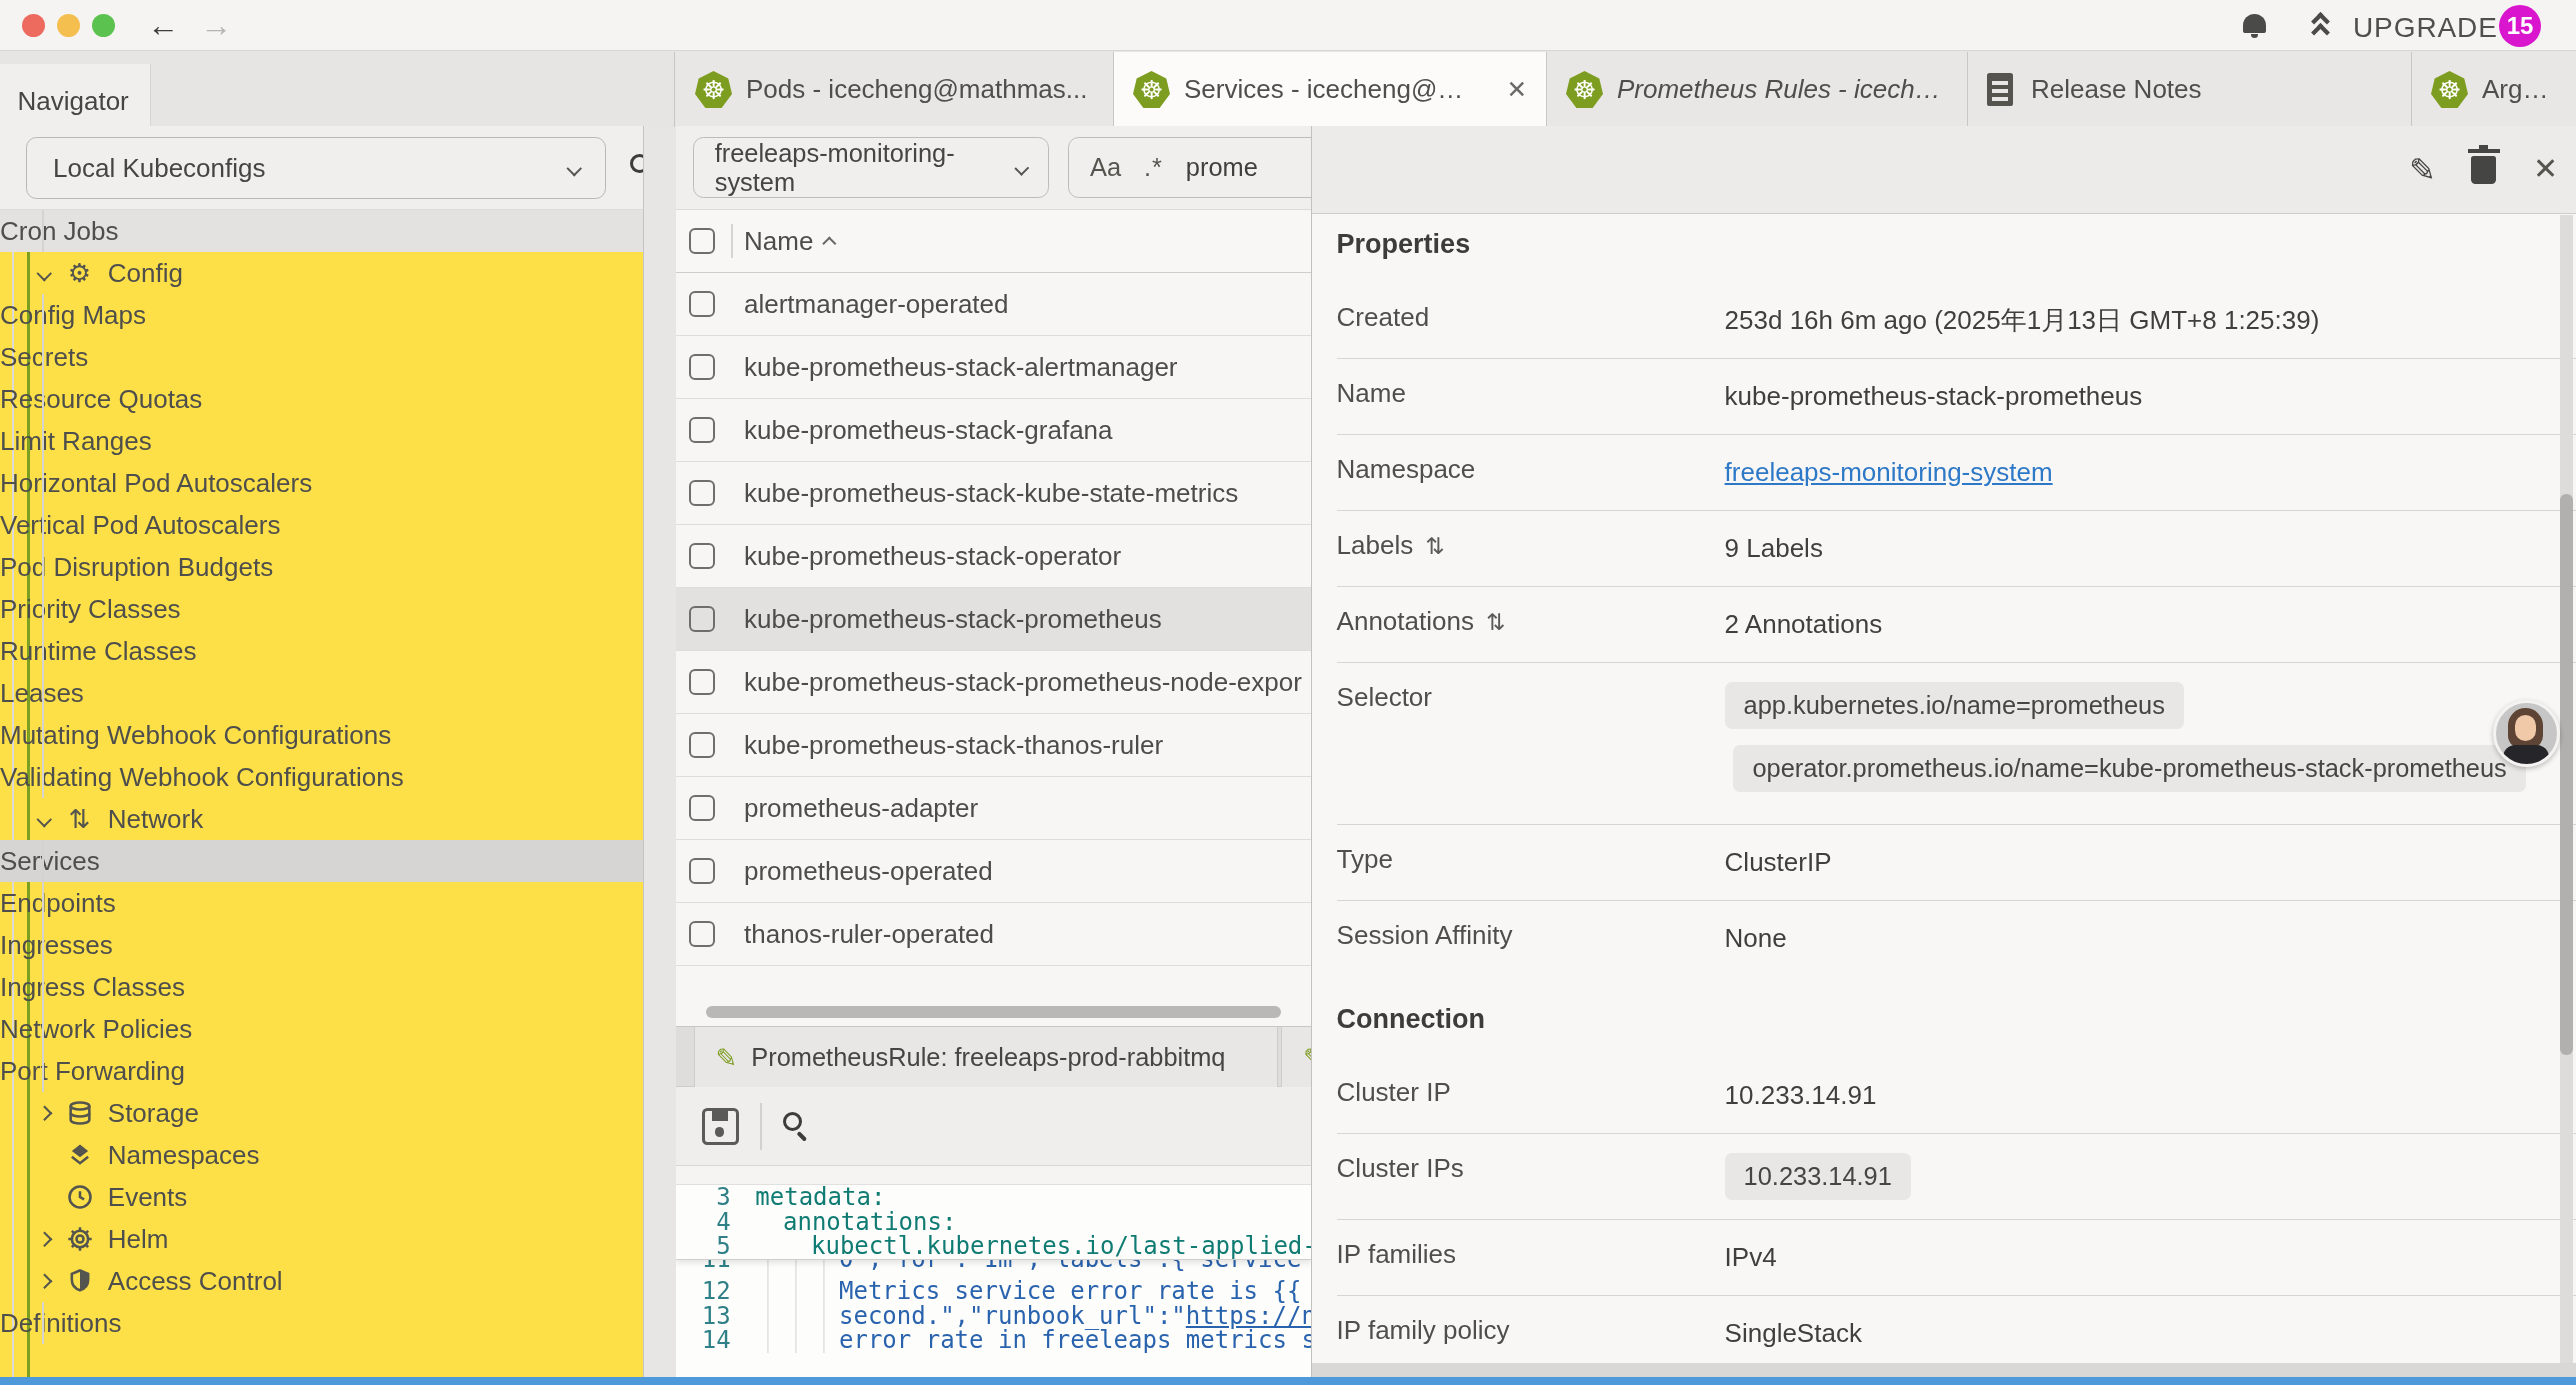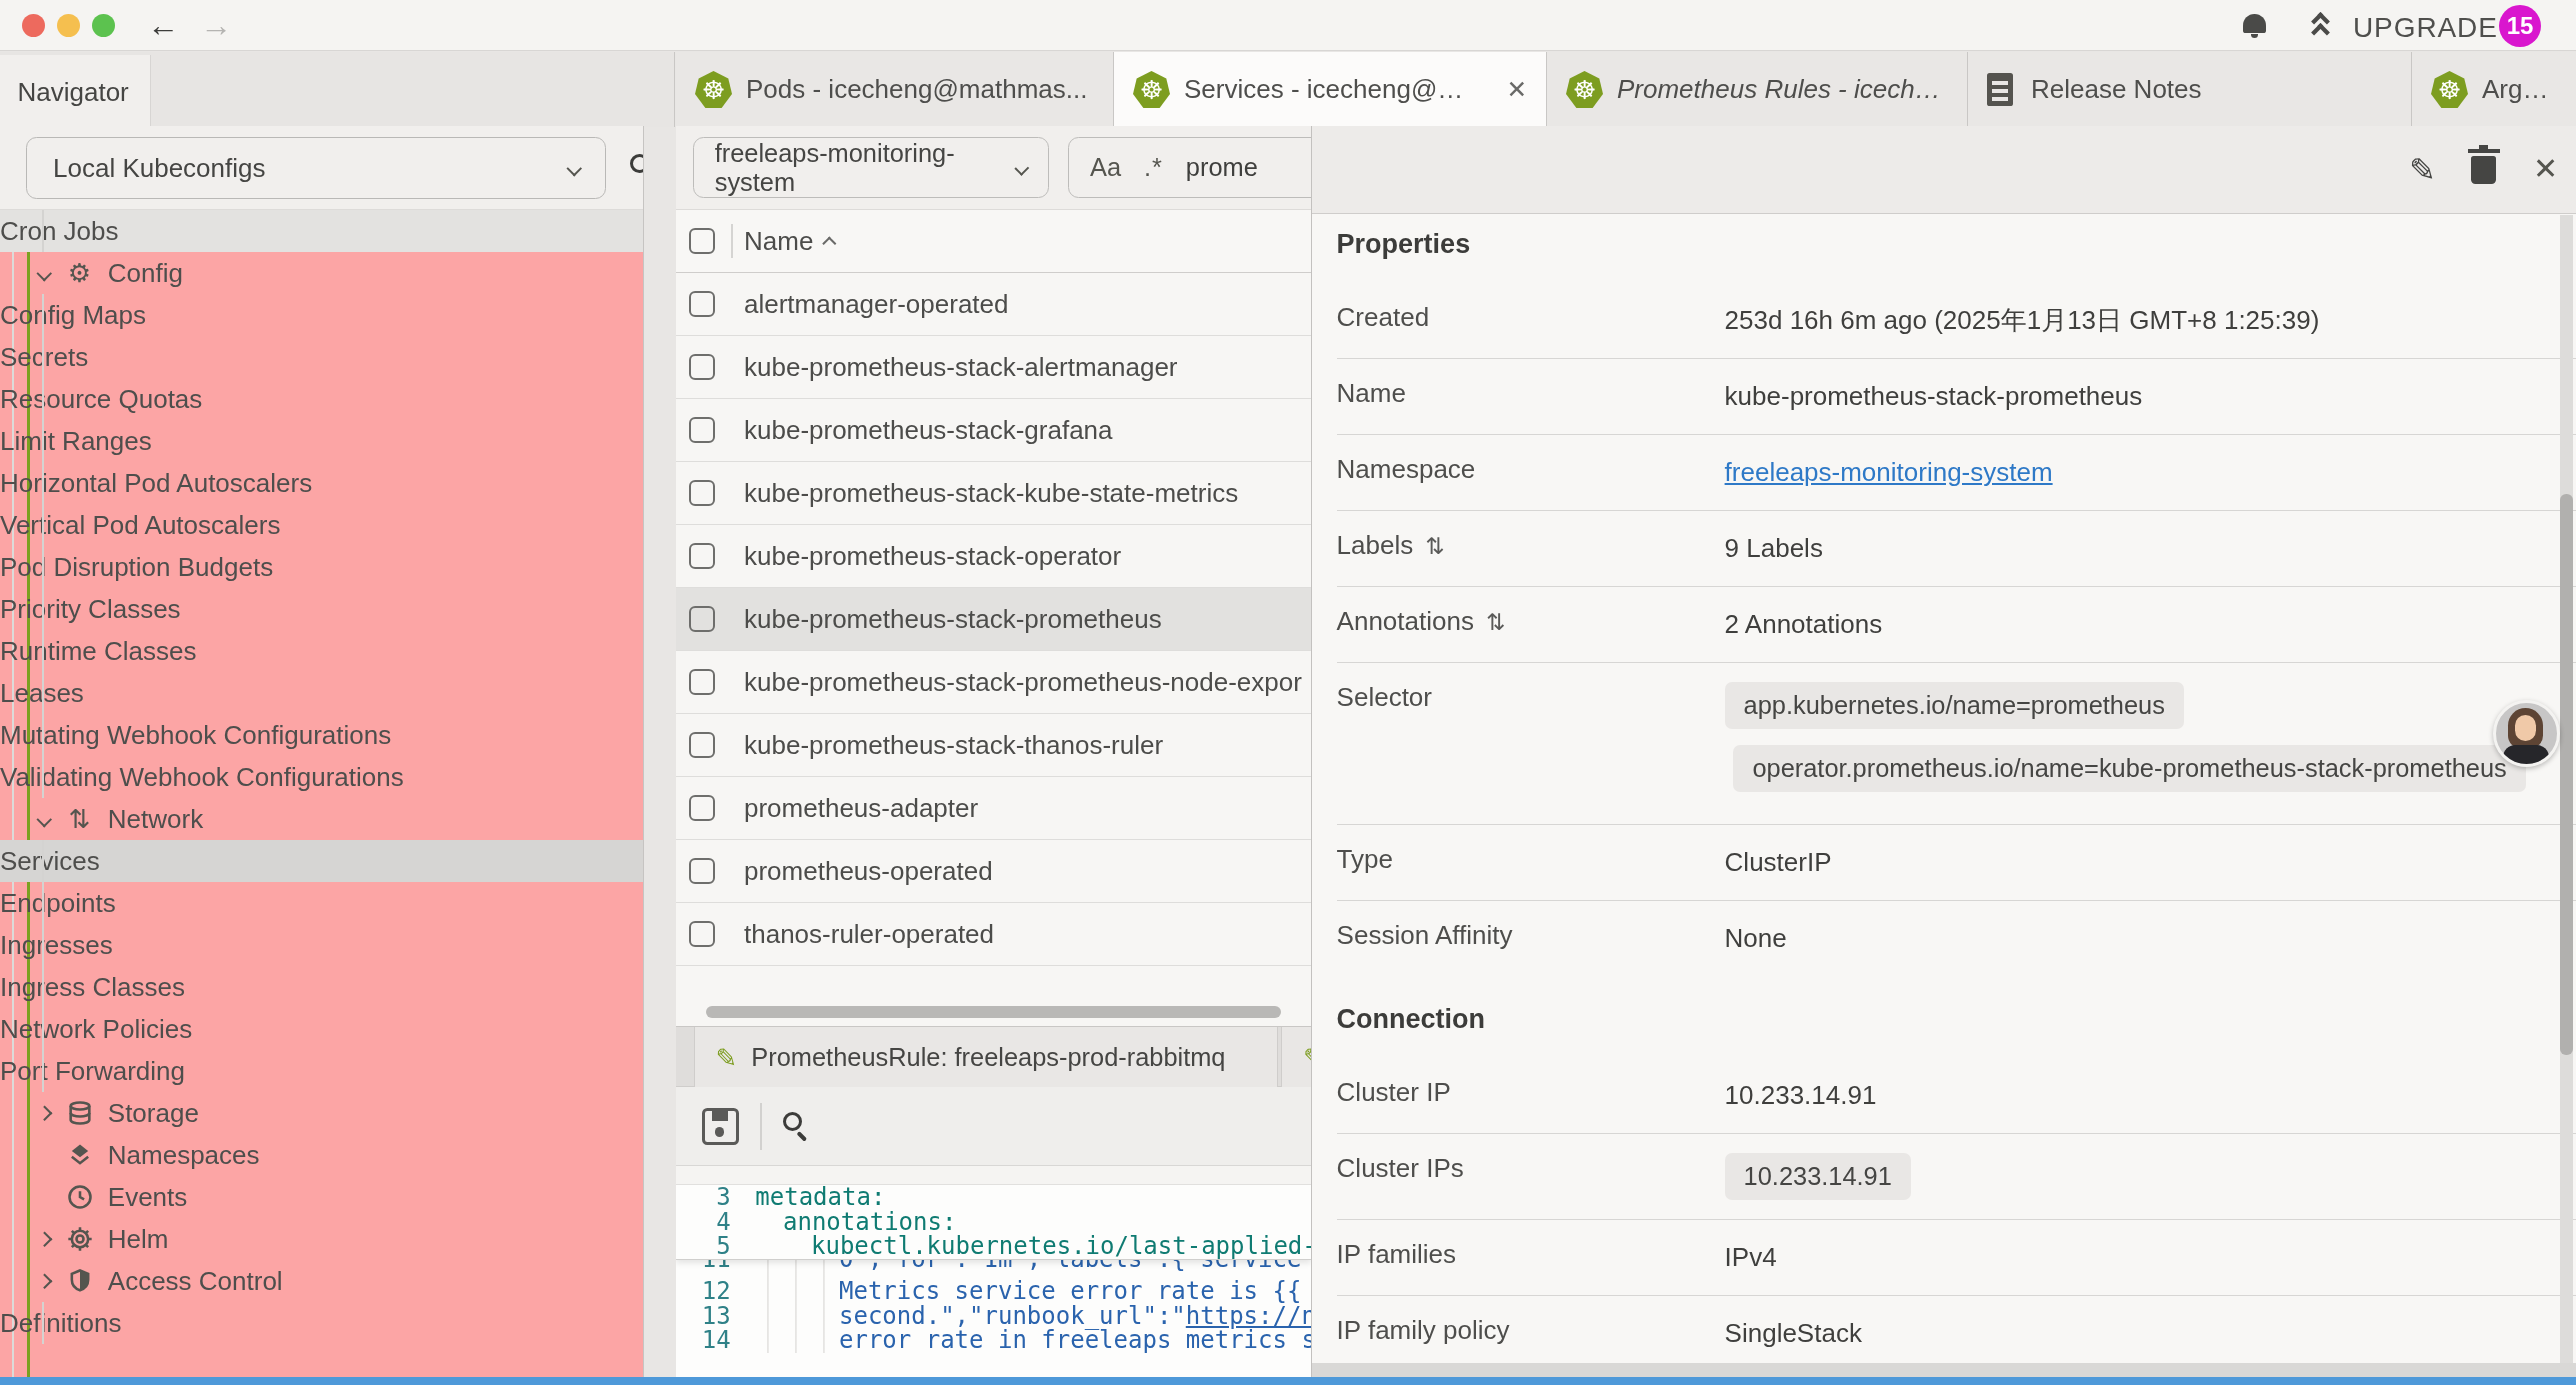--- a/index.html
+++ b/index.html
@@ -24,21 +24,21 @@
   .upchev span{ position:absolute; left:0; top:0; width:19px; height:19px;
         border-left:6.1px solid #4a4a48; border-top:6.1px solid #4a4a48; transform:rotate(45deg) scale(.7);}
   #upgrade-label { position:absolute; left:2353px; top:12.3px; font-size:28px; color:#4f4f4d; letter-spacing:0.9px; }
   #badge { position:absolute; left:2499px; top:5.3px; width:42px; height:42px; border-radius:50%;
            background:#d916ce; color:#fff; font-size:24px; font-weight:bold;
            display:flex; align-items:center; justify-content:center; }
 
   
   #tabstrip-left { position:absolute; left:0; top:52px; width:675px; height:75px;
                    background:#e7e5e3; border-right:0.9px solid #c9c7c5; }
-  #nav-tab { position:absolute; left:0; top:3px; width:151px; height:75px; background:#f1efed;
+  #nav-tab { position:absolute; left:0; top:12px; width:151px; height:75px; background:#f1efed;
              border-right:0.9px solid #d7d5d3; font-size:26px; color:#45ytrap;
              color:#454543; display:flex; align-items:center; padding-left:17.5px; }
   #tabstrip-main { position:absolute; left:676px; top:52px; width:1900px; height:75px;
                    background:#dfdddb; display:flex; overflow:hidden;
                    border-bottom:0.9px solid #c9c7c5; }
   .tab { flex:0 0 auto; height:75px; display:flex; align-items:center; gap:14px;
          padding:0 19px; background:#e9e7e5; border-right:0.9px solid #c9c7c5;
          font-size:26px; color:#4e4e4c; overflow:hidden; white-space:nowrap; }
   .tab.active { background:#fcfbfa; }
   .tab .lbl { overflow:hidden; text-overflow:ellipsis; }
@@ -47,21 +47,21 @@
   .kicon { display:inline-block; width:37px; height:37px; flex:0 0 37px; background:#7d9d20;
            clip-path:polygon(50% 0%, 90% 20%, 100% 62%, 72% 100%, 28% 100%, 0% 62%, 10% 20%);
            color:#fff; font-size:26px; line-height:39px; text-align:center;
            font-family:"DejaVu Sans", sans-serif; }
   .doc-icon { display:inline-block; width:26px; height:33px; background:#55544f; border-radius:2.6px; position:relative; }
   .doc-icon:before { content:""; position:absolute; left:5.3px; top:8px; width:16px; height:3.5px;
            background:#e9e7e5; box-shadow:0 8px 0 #e9e7e5, 0 16px 0 #e9e7e5; }
 
   
   #sidebar { position:absolute; left:0; top:126px; width:644px; height:1259px;
-             background:#fca5a5; border-right:0.9px solid #c6c4c2; overflow:hidden; }
+             background:#fde047; border-right:0.9px solid #c6c4c2; overflow:hidden; }
   #search-row { position:absolute; left:0; top:0; width:675px; height:84px; background:#f1efed;
                 border-bottom:0.9px solid #dddbd9; }
   #cluster-select { position:absolute; left:26px; top:11.4px; width:580px; height:62px;
                     border:1.8px solid #b9b8b6; border-radius:10.5px; background:#f1efed;
                     display:flex; align-items:center; font-size:26px; color:#454543;
                     padding:0 26px; }
   #cluster-select .chev { margin-left:auto; }
   .chev { display:inline-block; width:10.5px; height:10.5px; border-right:2.6px solid #55554f;
           border-bottom:2.6px solid #55554f; }
   .chev.down { transform:rotate(45deg); }

